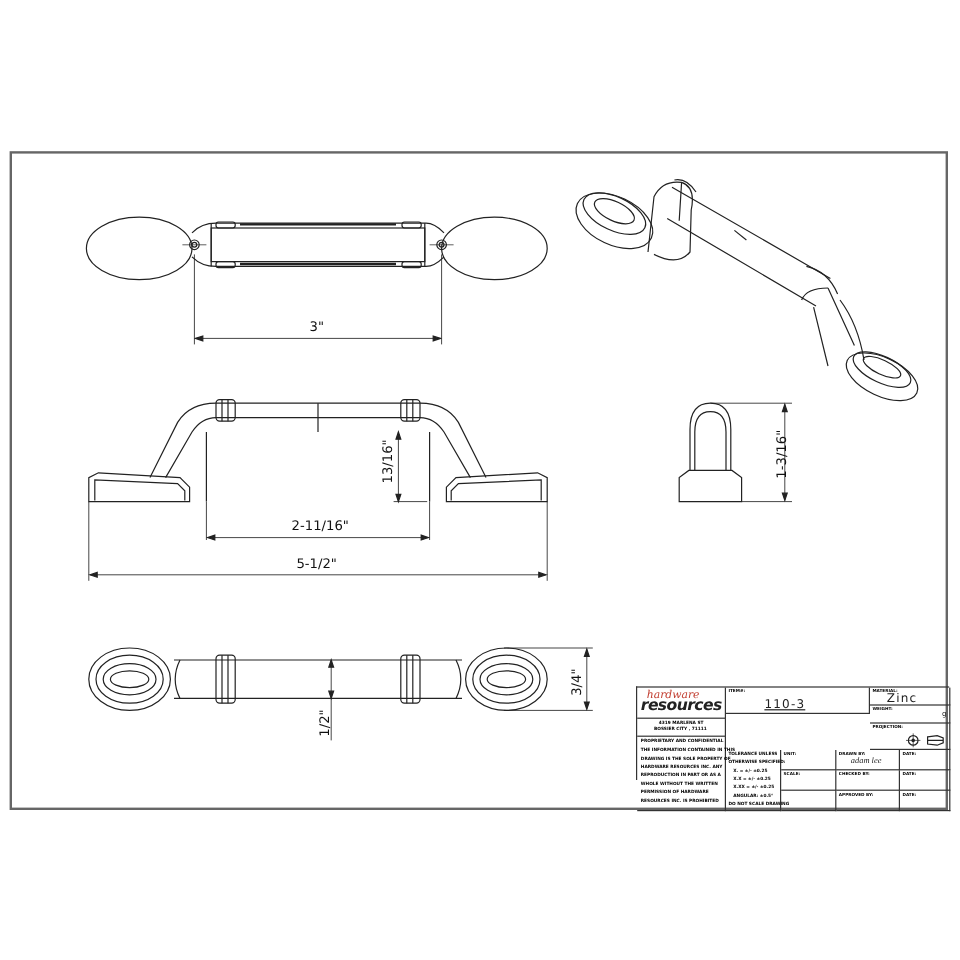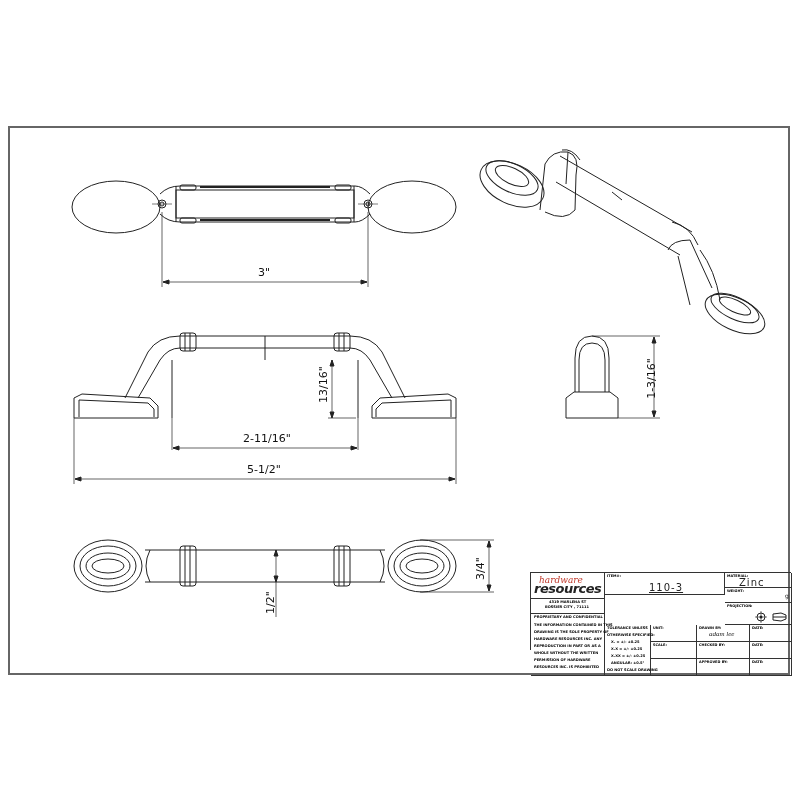--- a/index.html
+++ b/index.html
@@ -157,21 +157,21 @@
     <div class="small" style="top:15px;">DRAWING IS THE SOLE PROPERTY OF</div>
     <div class="small" style="top:22px;">HARDWARE RESOURCES INC. ANY</div>
     <div class="small" style="top:29px;">REPRODUCTION IN PART OR AS A</div>
     <div class="small" style="top:36px;">WHOLE WITHOUT THE WRITTEN</div>
     <div class="small" style="top:43px;">PERMISSION OF HARDWARE</div>
     <div class="small" style="top:50px;">RESOURCES INC. IS PROHIBITED</div>
   </div>
 
   <div class="cell" style="left:74px;top:0;width:120px;height:22px;">
     <span class="lbl">ITEM#:</span>
-    <span class="val" style="left:44px;top:9px;font-size:10px;text-decoration:underline;">110-3</span>
+    <span class="val" style="left:32px;top:9px;font-size:10px;text-decoration:underline;">110-3</span>
   </div>
 
 
   <div class="cell" style="left:194px;top:0;width:67px;height:15px;">
     <span class="lbl">MATERIAL:</span>
     <span class="val" style="left:14px;top:4px;font-size:10px;">Zinc</span>
   </div>
   <div class="cell" style="left:194px;top:15px;width:67px;height:15px;">
     <span class="lbl">WEIGHT:</span>
     <span class="val" style="left:60px;top:4px;font-size:6px;">g</span>

